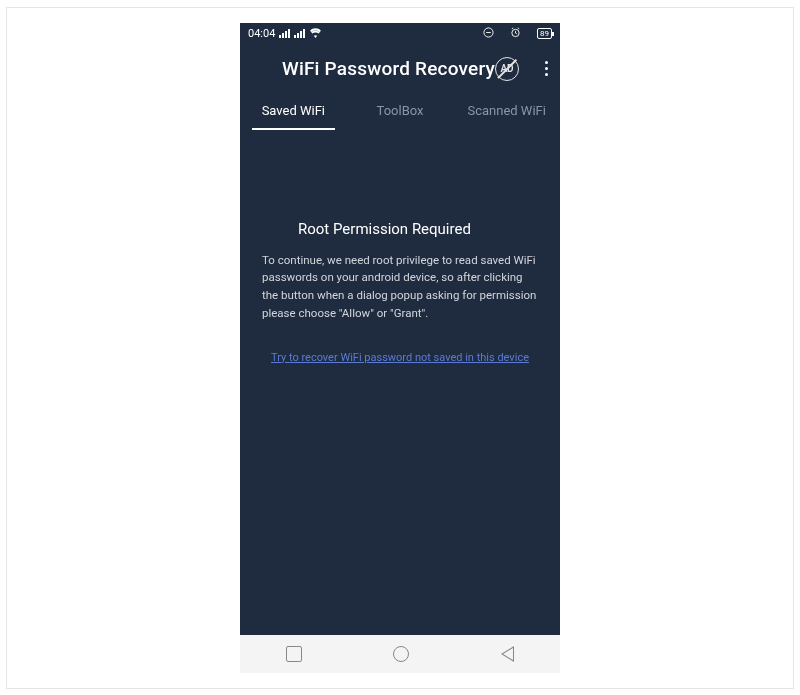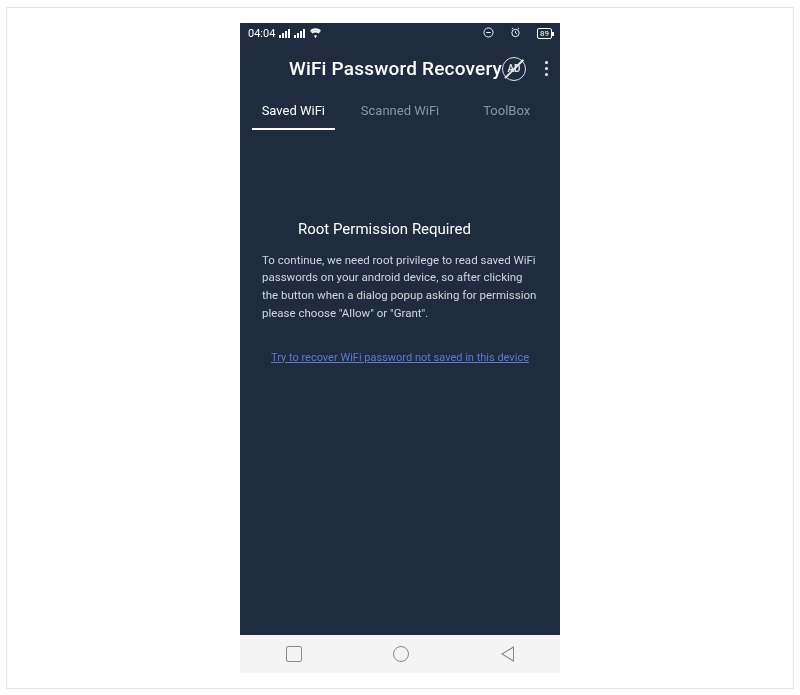--- a/index.html
+++ b/index.html
@@ -70,21 +70,21 @@
       align-items: center;
       justify-content: flex-end;
       padding: 0 12px;
       color: #fff;
     }
     .app-title {
       font-size: 19px;
       font-weight: 500;
       letter-spacing: 0.2px;
     }
-    .app-actions { display:flex; align-items:center; gap:19px; }
+    .app-actions { display:flex; align-items:center; gap:26px; }
     .ad-icon {
       width: 24px; height: 24px;
       border: 1.5px solid #e5e5e5;
       border-radius: 50%;
       display:flex; align-items:center; justify-content:center;
       font-size:10px; color:#e5e5e5;
       position:relative;
       font-weight:600;
     }
     .ad-icon::after{
@@ -247,22 +247,22 @@
         <div class="dots">
             <span></span>
             <span></span>
             <span></span>
           </div>
       </div>
     </div>
 
     <div class="tabs">
       <div class="tab active"><span>Saved WiFi</span></div>
+      <div class="tab"><span>ToolBox</span></div>
       <div class="tab"><span>Scanned WiFi</span></div>
-      <div class="tab"><span>ToolBox</span></div>
     </div>
 
     <div class="content">
       <div class="heading">Root Permission Required</div>
       <div class="body-text">To continue, we need root privilege to read saved WiFi passwords on your android device, so after clicking the button when a dialog popup asking for permission please choose "Allow" or "Grant".</div>
       <a class="link"><span>Try to recover WiFi password not saved in this device</span></a>
     </div>
 
     <div class="nav-bar">
       <div class="nav-btn nav-square"></div>

